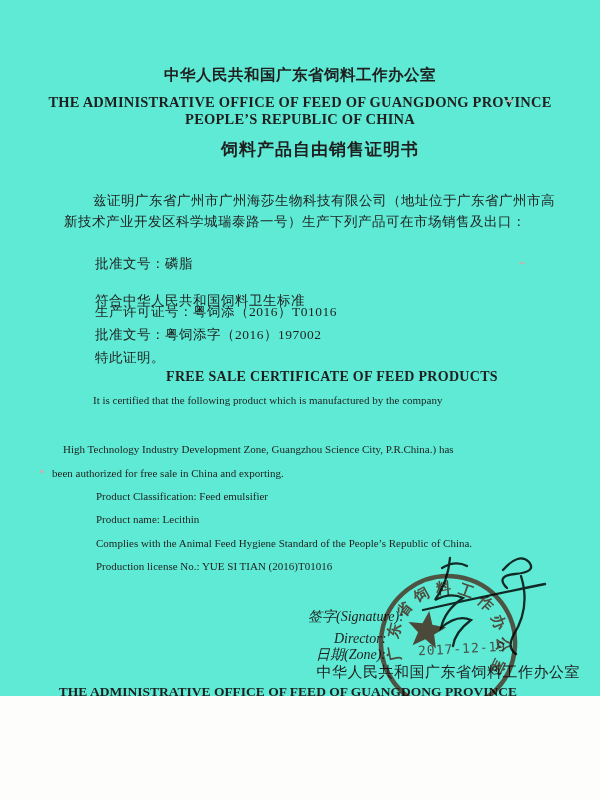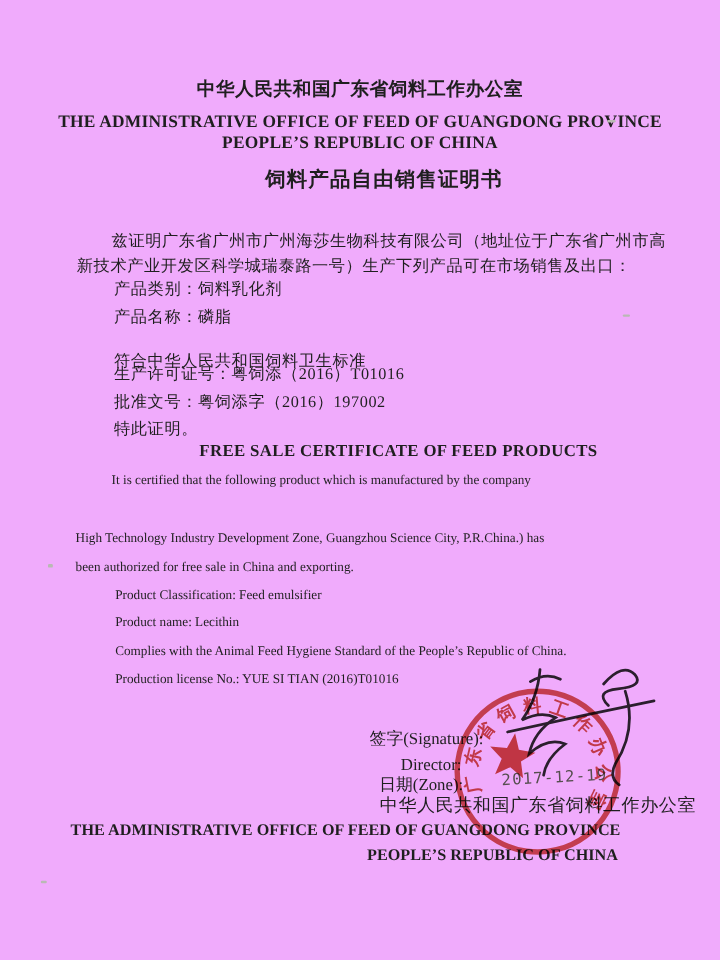--- a/index.html
+++ b/index.html
@@ -1,58 +1,57 @@
 <!DOCTYPE html>
 <html><head>
 <meta charset="utf-8">
 <style>
   html,body { margin:0; padding:0; }
   body { width:600px; height:800px; background:#fdfdfc; font-family:"Liberation Serif","DejaVu Serif",serif; }
-  .page { position:relative; width:600px; height:800px; overflow:hidden; background:#f0abfc; color:#1f1f1f; }
+  .page { position:relative; width:600px; height:696px; overflow:hidden; background:#5eead4; color:#1f1f1f; }
   .line { position:absolute; white-space:nowrap; line-height:1.25; color:#1f1f1f; }
   .center { left:0; width:600px; text-align:center; }
   .bold { font-weight:bold; }
   .zh-title   { font-size:15.5px; letter-spacing:0.5px; }
   .en-title   { font-size:14.5px; letter-spacing:0.2px; }
   .zh-sub     { font-size:17px; letter-spacing:1px; margin-left:20px; }
   .zh-body    { font-size:13.5px; letter-spacing:0.5px;margin-top:25px; }
   .en-head    { font-size:14px; letter-spacing:0.3px;margin-left:32px; }
   .en-body    { font-size:11px; }
-  .sig-label  { font-size:14px; }
+  .sig-label  { font-size:14px;font-style:italic; }
   .foot-zh    { font-size:15px; letter-spacing:0.5px; text-align:right; }
   .foot-en    { font-size:13.5px; text-align:right; }
   .date-stamp { font-family:"DejaVu Sans Mono","Liberation Mono",monospace; font-size:13px; letter-spacing:1px;
                 color:#45443c; transform:rotate(-3deg); opacity:0.9; }
   .seal-svg   { position:absolute; left:363px; top:558px; mix-blend-mode:multiply; transform:rotate(8deg); }
   .sign-svg   { position:absolute; left:395px; top:548px; mix-blend-mode:multiply; }
   .speck      { position:absolute; background:#b9b9b4; border-radius:1px; }
 </style>
 </head>
 <body>
 
 <div class="page">
 
   <div class="line center bold zh-title" style="top:65px">中华人民共和国广东省饲料工作办公室</div>
   <div class="line center bold en-title" style="top:93px">THE ADMINISTRATIVE OFFICE OF FEED OF GUANGDONG PROVINCE</div>
   <div class="line center bold en-title" style="top:110px">PEOPLE’S REPUBLIC OF CHINA</div>
 
   <div class="line center bold zh-sub" style="top:139px">饲料产品自由销售证明书</div>
   <div class="line zh-body" style="left:93px;top:168px">兹证明广东省广州市广州海莎生物科技有限公司（地址位于广东省广州市高</div>
   <div class="line zh-body" style="left:64px;top:189px">新技术产业开发区科学城瑞泰路一号）生产下列产品可在市场销售及出口：</div>
-  <div class="line zh-body" style="left:95px;top:208px">产品类别：饲料乳化剂</div>
-  <div class="line zh-body" style="left:95px;top:231px">产品名称：磷脂</div>
+  <div class="line zh-body" style="left:95px;top:231px">批准文号：磷脂</div>
   <div class="line zh-body" style="left:95px;top:268px">符合中华人民共和国饲料卫生标准</div>
   <div class="line zh-body" style="left:95px;top:279px">生产许可证号：粤饲添（2016）T01016</div>
   <div class="line zh-body" style="left:95px;top:302px">批准文号：粤饲添字（2016）197002</div>
   <div class="line zh-body" style="left:95px;top:325px">特此证明。</div>
 
   <div class="line center bold en-head" style="top:368px">FREE SALE CERTIFICATE OF FEED PRODUCTS</div>
   <div class="line en-body" style="left:93px;top:394px">It is certified that the following product which is manufactured by the company</div>
   <div class="line en-body" style="left:63px;top:443px">High Technology Industry Development Zone, Guangzhou Science City, P.R.China.) has</div>
-  <div class="line en-body" style="left:63px;top:467px">been authorized for free sale in China and exporting.</div>
+  <div class="line en-body" style="left:52px;top:467px">been authorized for free sale in China and exporting.</div>
   <div class="line en-body" style="left:96px;top:490px">Product Classification: Feed emulsifier</div>
   <div class="line en-body" style="left:96px;top:513px">Product name: Lecithin</div>
   <div class="line en-body" style="left:96px;top:537px">Complies with the Animal Feed Hygiene Standard of the People’s Republic of China.</div>
   <div class="line en-body" style="left:96px;top:560px">Production license No.: YUE SI TIAN (2016)T01016</div>
 
   <div class="line sig-label" style="left:308px;top:608px">签字(Signature):</div>
   <div class="line sig-label" style="left:334px;top:630px">Director:</div>
   <div class="line sig-label" style="left:316px;top:646px">日期(Zone):</div>
   <div class="line date-stamp" style="left:418px;top:641px">2017-12-19</div>
 

